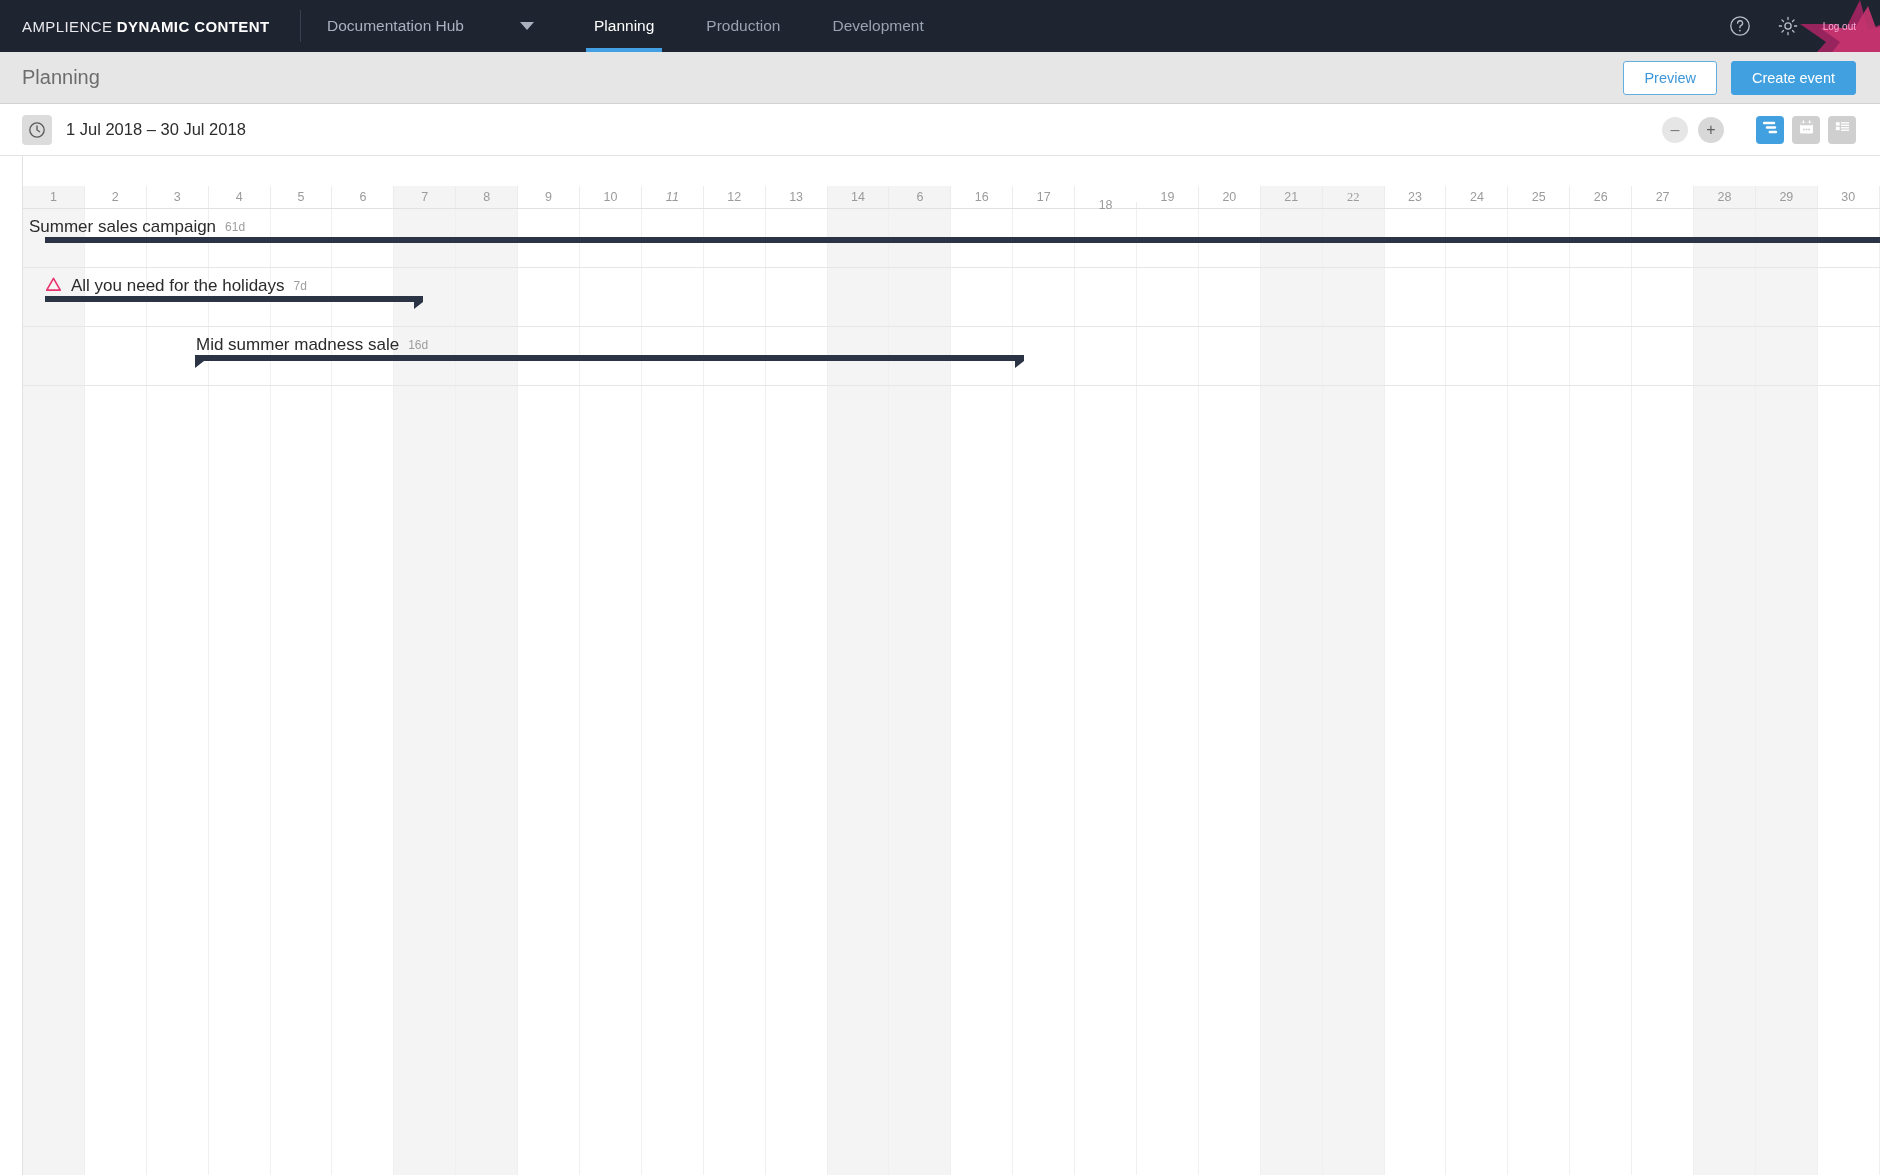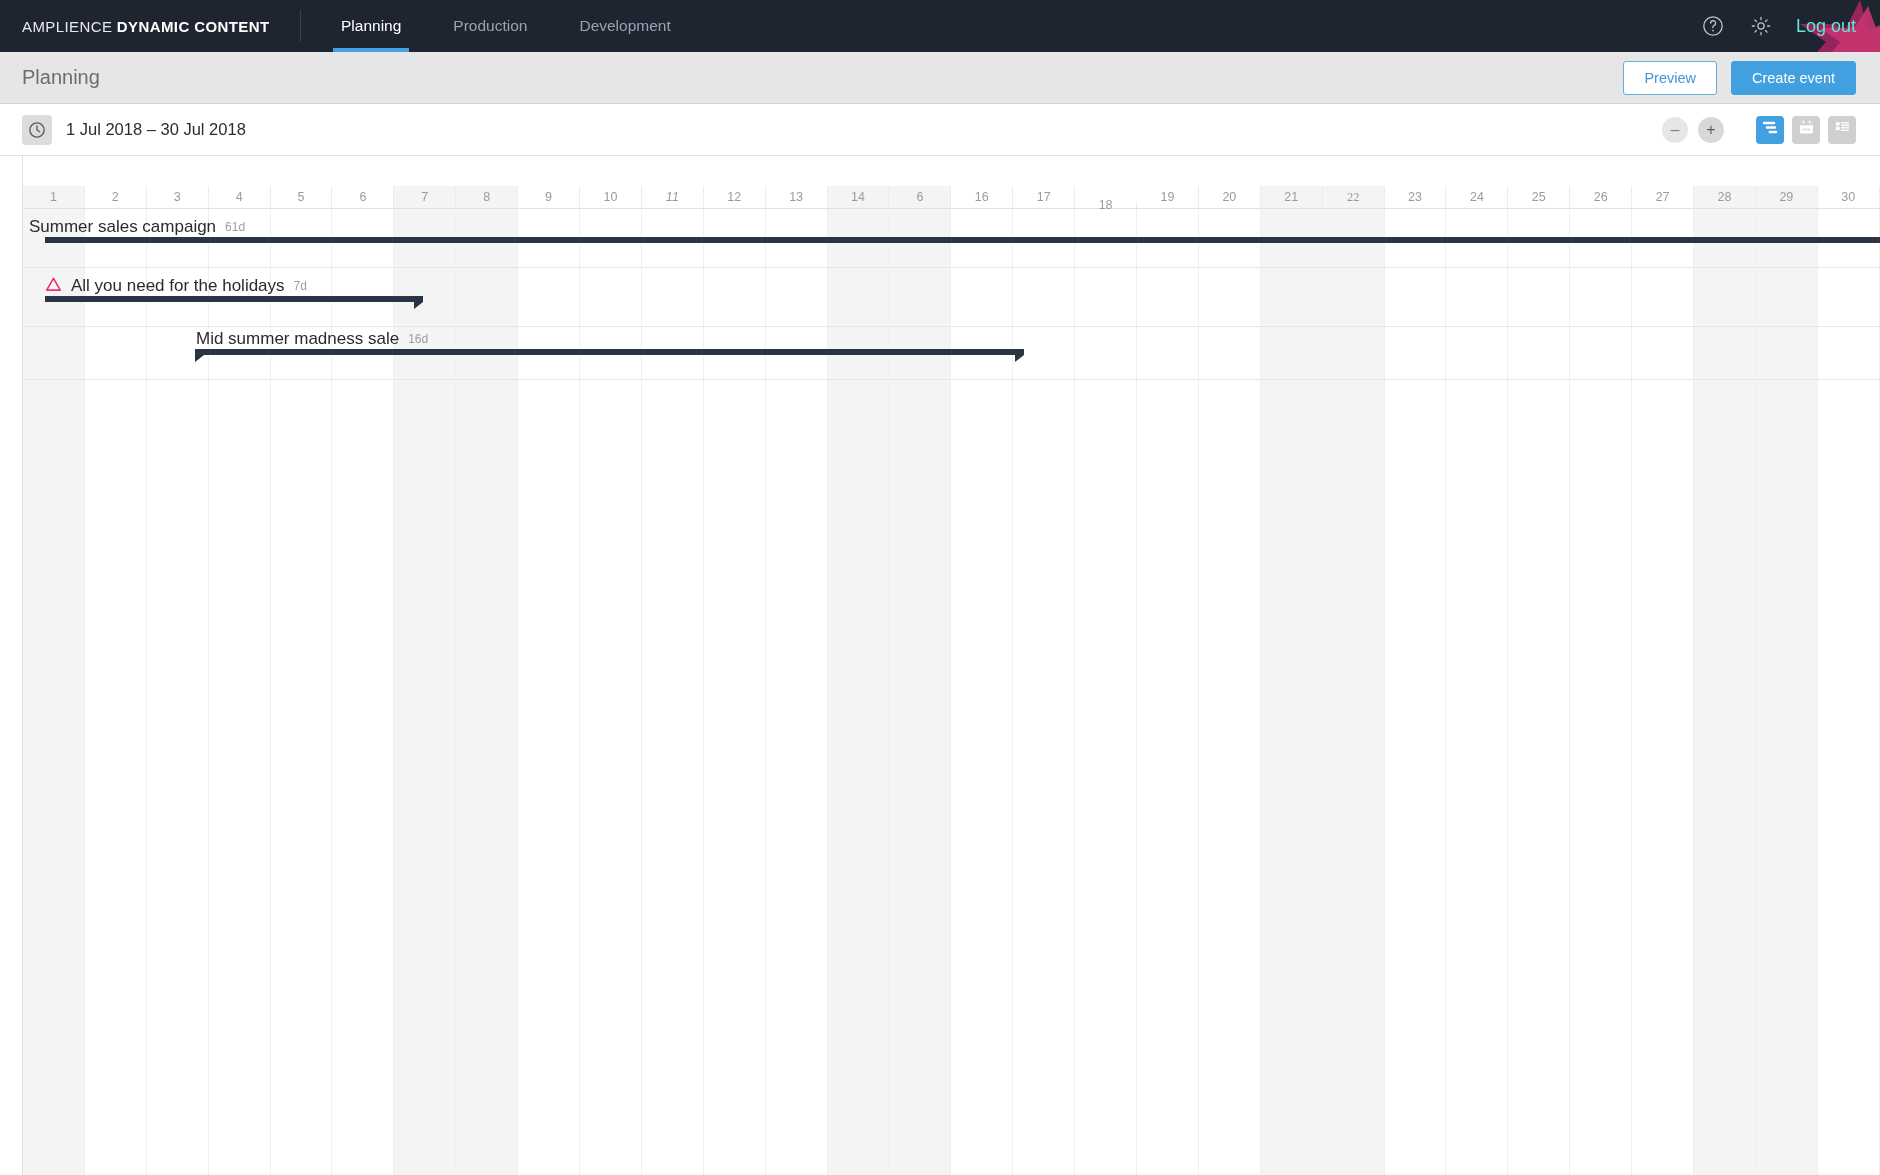--- a/index.html
+++ b/index.html
@@ -92,21 +92,21 @@
     gap: 22px;
     padding-right: 24px;
     position: relative;
     z-index: 3;
   }
   .icon-btn {
     width: 26px; height: 26px;
     display: flex; align-items: center; justify-content: center;
     cursor: pointer;
   }
-  .logout { color: #5eead4; font-size: 18px; cursor: pointer; white-space: nowrap; }
+  .logout { color: #f9a8d4; font-size: 10px; cursor: pointer; white-space: nowrap; }
 
   .star-art {
     position: absolute;
     right: -26px; top: -34px;
     width: 150px; height: 120px;
     pointer-events: none;
     z-index: 1;
   }
 
   
@@ -219,20 +219,24 @@
 <div class="topnav">
   <div class="brand-wrap">
     <div class="brand-art"></div>
     <div class="brand-text">
       <span class="light">AMPLIENCE </span><span class="bold">DYNAMIC CONTENT</span>
     </div>
   </div>
 
   <div class="nav-divider"></div>
 
+  <div class="hub-select">
+    <span>Documentation Hub</span>
+    <span class="caret"></span>
+  </div>
 
   <div class="nav-tabs">
     <div class="nav-tab active">
       <span>Planning</span>
     </div>
     <div class="nav-tab">
       <span>Production</span>
     </div>
     <div class="nav-tab">
       <span>Development</span>
@@ -474,21 +478,21 @@
           </div>
           <div class="bar-wrap" style="left: 22px; top: 28px; width: 378px;">
             <svg class="bar-svg" viewBox="0 0 378 13" preserveAspectRatio="none">
               <path d="M0 0 H378 V6 L369 6 L369 6 Z" fill="#2b3445"></path>
               <path d="M0 0 H378 V6 H0 Z" fill="#2b3445"></path>
               <path d="M369 6 H378 L369 13 Z" fill="#2b3445"></path>
             </svg>
           </div>
           <div class="row-sep" style="top: 58px;"></div>
         </div>
-        <div class="event-row" style="top: 112px; height: 59px;">
+        <div class="event-row" style="top: 118px; height: 59px;">
           <div class="event-label" style="left: 173px;">
             <span class="event-name">Mid summer madness sale</span>
             <span class="event-dur">16d</span>
           </div>
           <div class="bar-wrap" style="left: 172px; top: 28px; width: 829px;">
             <svg class="bar-svg" viewBox="0 0 829 13" preserveAspectRatio="none">
               <path d="M0 0 H829 V6 L820 6 L820 6 Z" fill="#2b3445"></path>
               <path d="M0 0 H829 V6 H0 Z" fill="#2b3445"></path>
               <path d="M820 6 H829 L820 13 Z" fill="#2b3445"></path>
               <path d="M0 6 H9 L0 13 Z" fill="#2b3445"></path>

